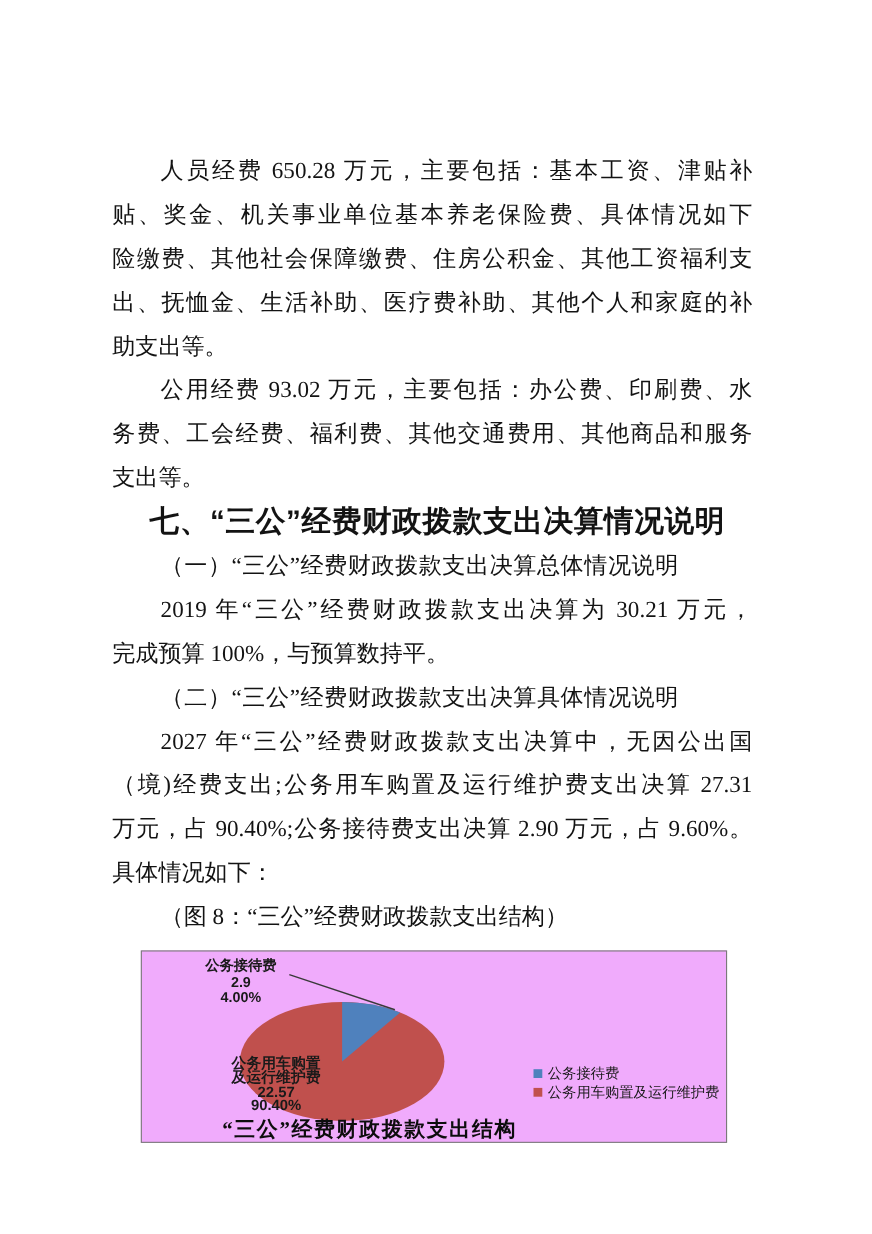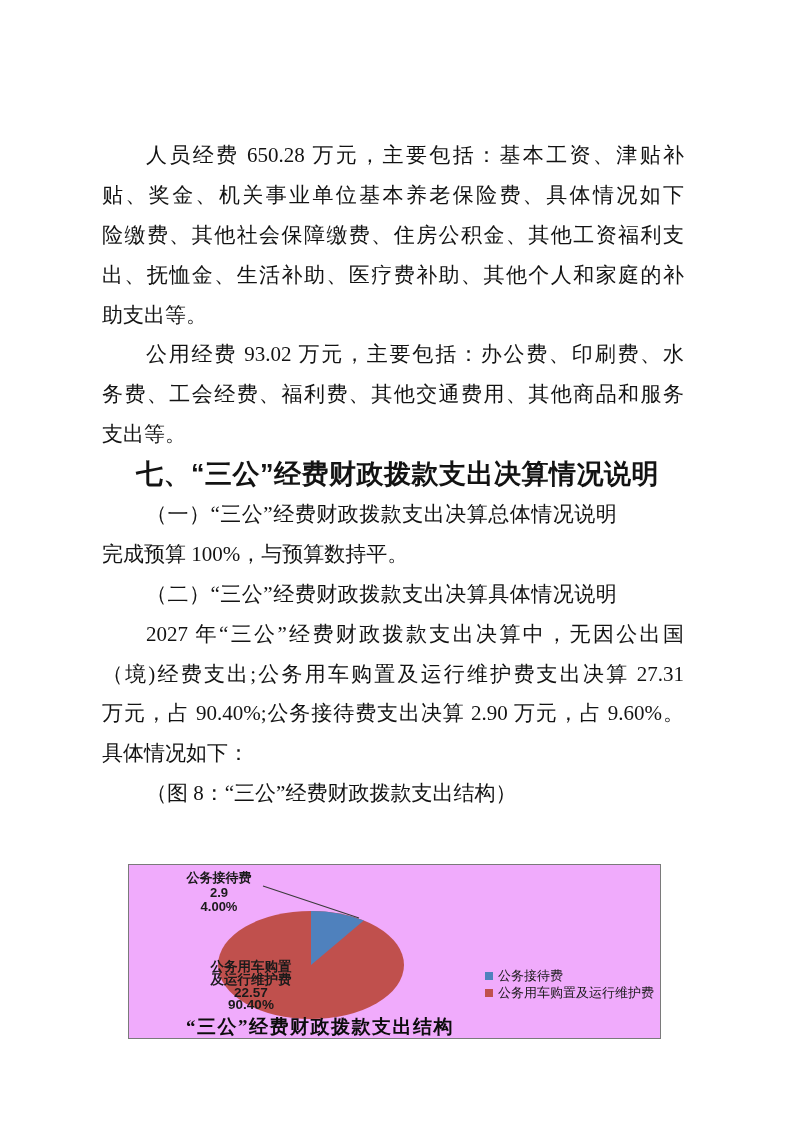--- a/index.html
+++ b/index.html
@@ -76,21 +76,21 @@
     height:17px;
   }
   .swatch{
     width:8px;height:8px;
     display:inline-block;
     margin-right:5px;
     flex:0 0 auto;
   }
   .chart-title{
     position:absolute;
-    left:57px;top:149px;
+    left:73px;top:149px;
     font-family:"Liberation Serif","DejaVu Serif",serif;
     font-weight:bold;
     font-size:19px;
     letter-spacing:1.5px;
     color:#0d0d0d;
     white-space:nowrap;
   }
 </style>
 </head>
 <body>
@@ -104,20 +104,21 @@
     <div class="line jfull">出、抚恤金、生活补助、医疗费补助、其他个人和家庭的补</div>
     <div class="line">助支出等。</div>
 
     <div class="line jfull indent">公用经费 93.02 万元，主要包括：办公费、印刷费、水</div>
     <div class="line jfull">务费、工会经费、福利费、其他交通费用、其他商品和服务</div>
     <div class="line">支出等。</div>
 
     <div class="line heading">七、“三公”经费财政拨款支出决算情况说明</div>
     <div class="line subhead indent">（一）“三公”经费财政拨款支出决算总体情况说明</div>
 
+    <div class="line jfull indent">2019 年“三公”经费财政拨款支出决算为 30.21 万元，</div>
     <div class="line">完成预算 100%，与预算数持平。</div>
 
     <div class="line subhead indent">（二）“三公”经费财政拨款支出决算具体情况说明</div>
 
     <div class="line jfull indent">2027 年“三公”经费财政拨款支出决算中，无因公出国</div>
     <div class="line jfull">（境)经费支出;公务用车购置及运行维护费支出决算 27.31</div>
     <div class="line jfull">万元，占 90.40%;公务接待费支出决算 2.90 万元，占 9.60%。</div>
     <div class="line">具体情况如下：</div>
 
     <div class="line indent">（图 8：“三公”经费财政拨款支出结构）</div>

